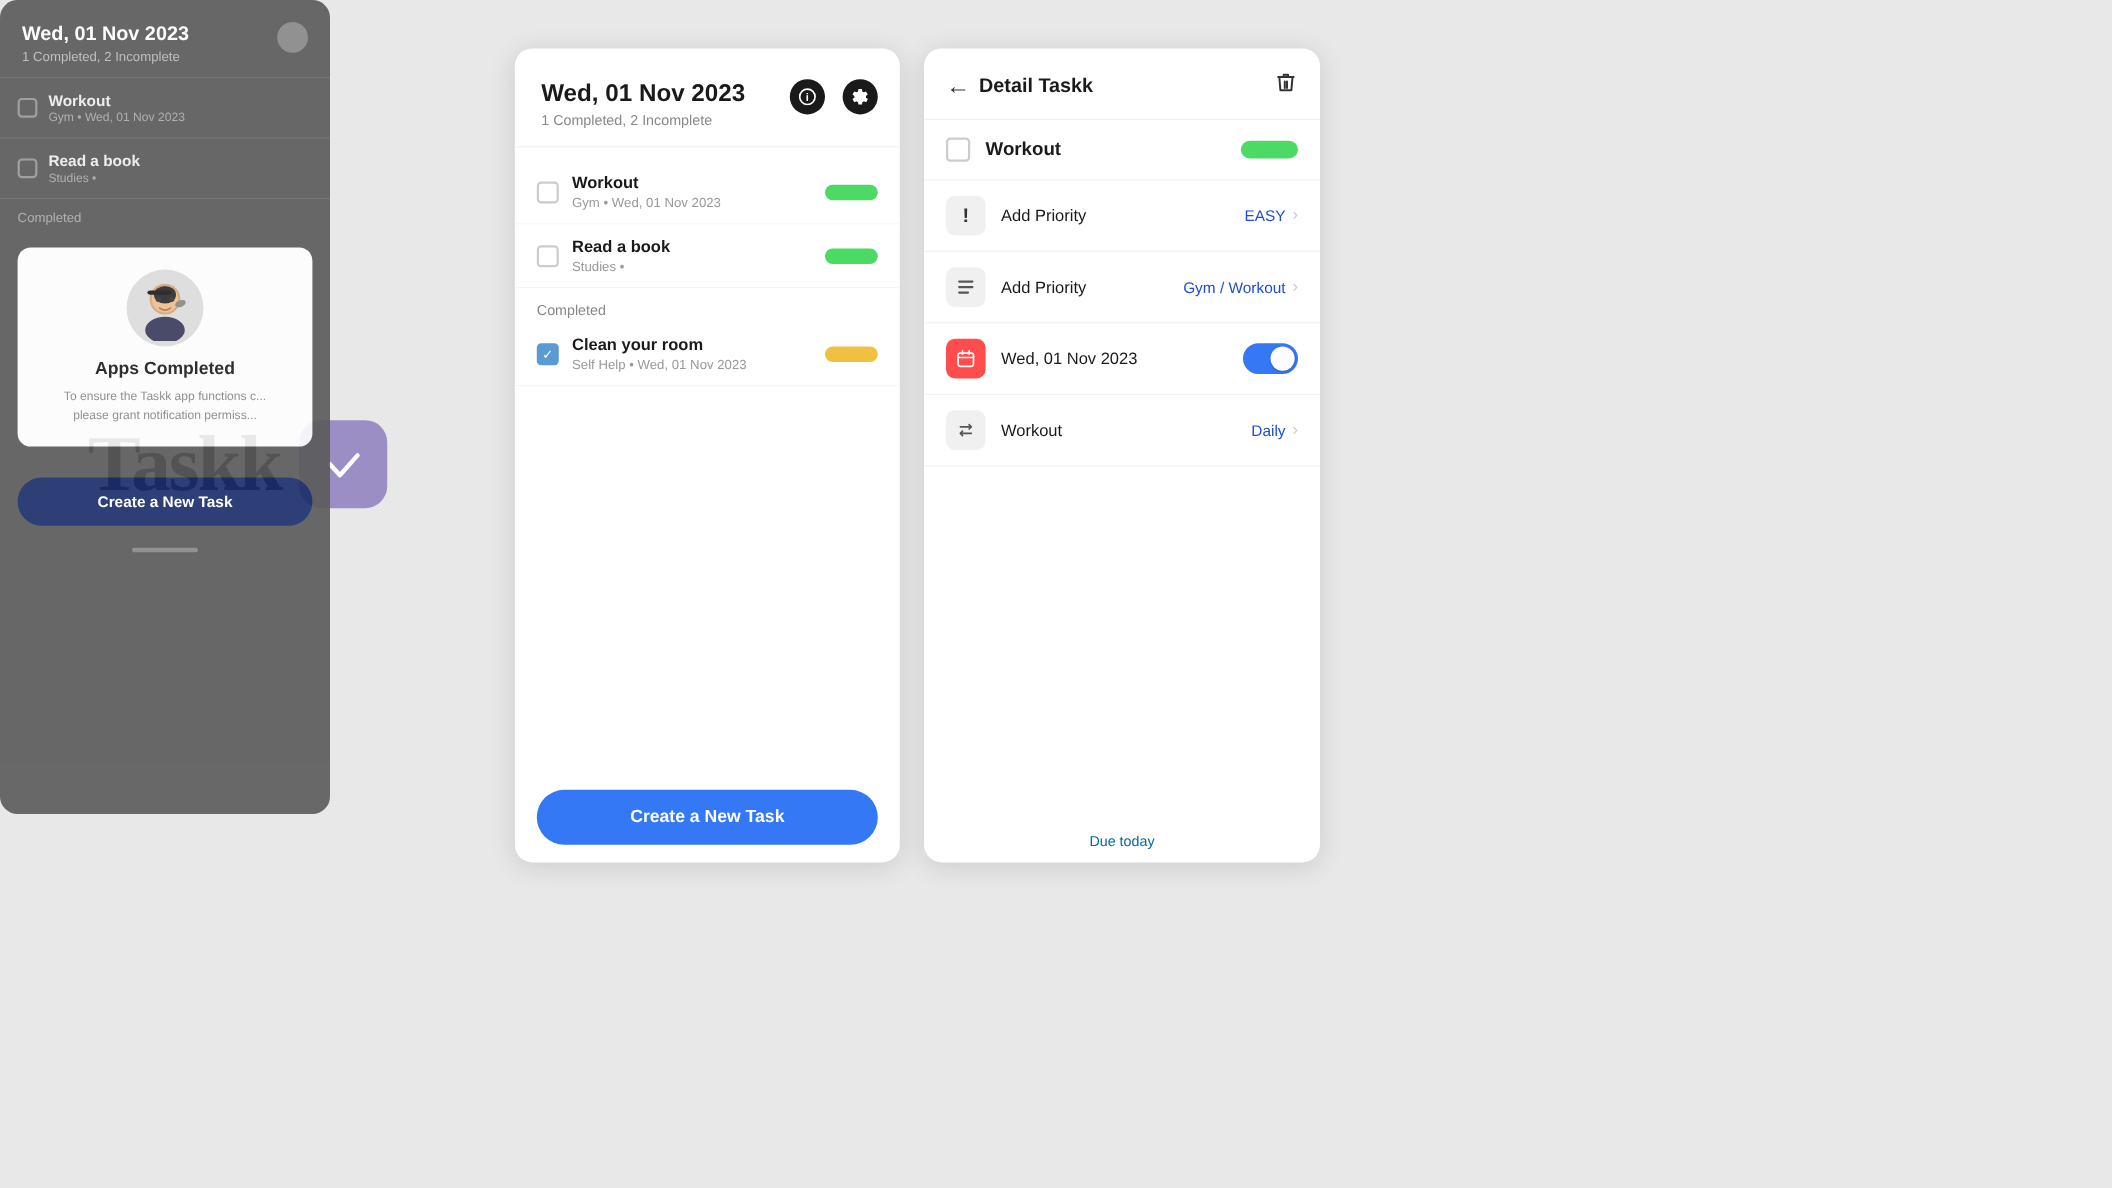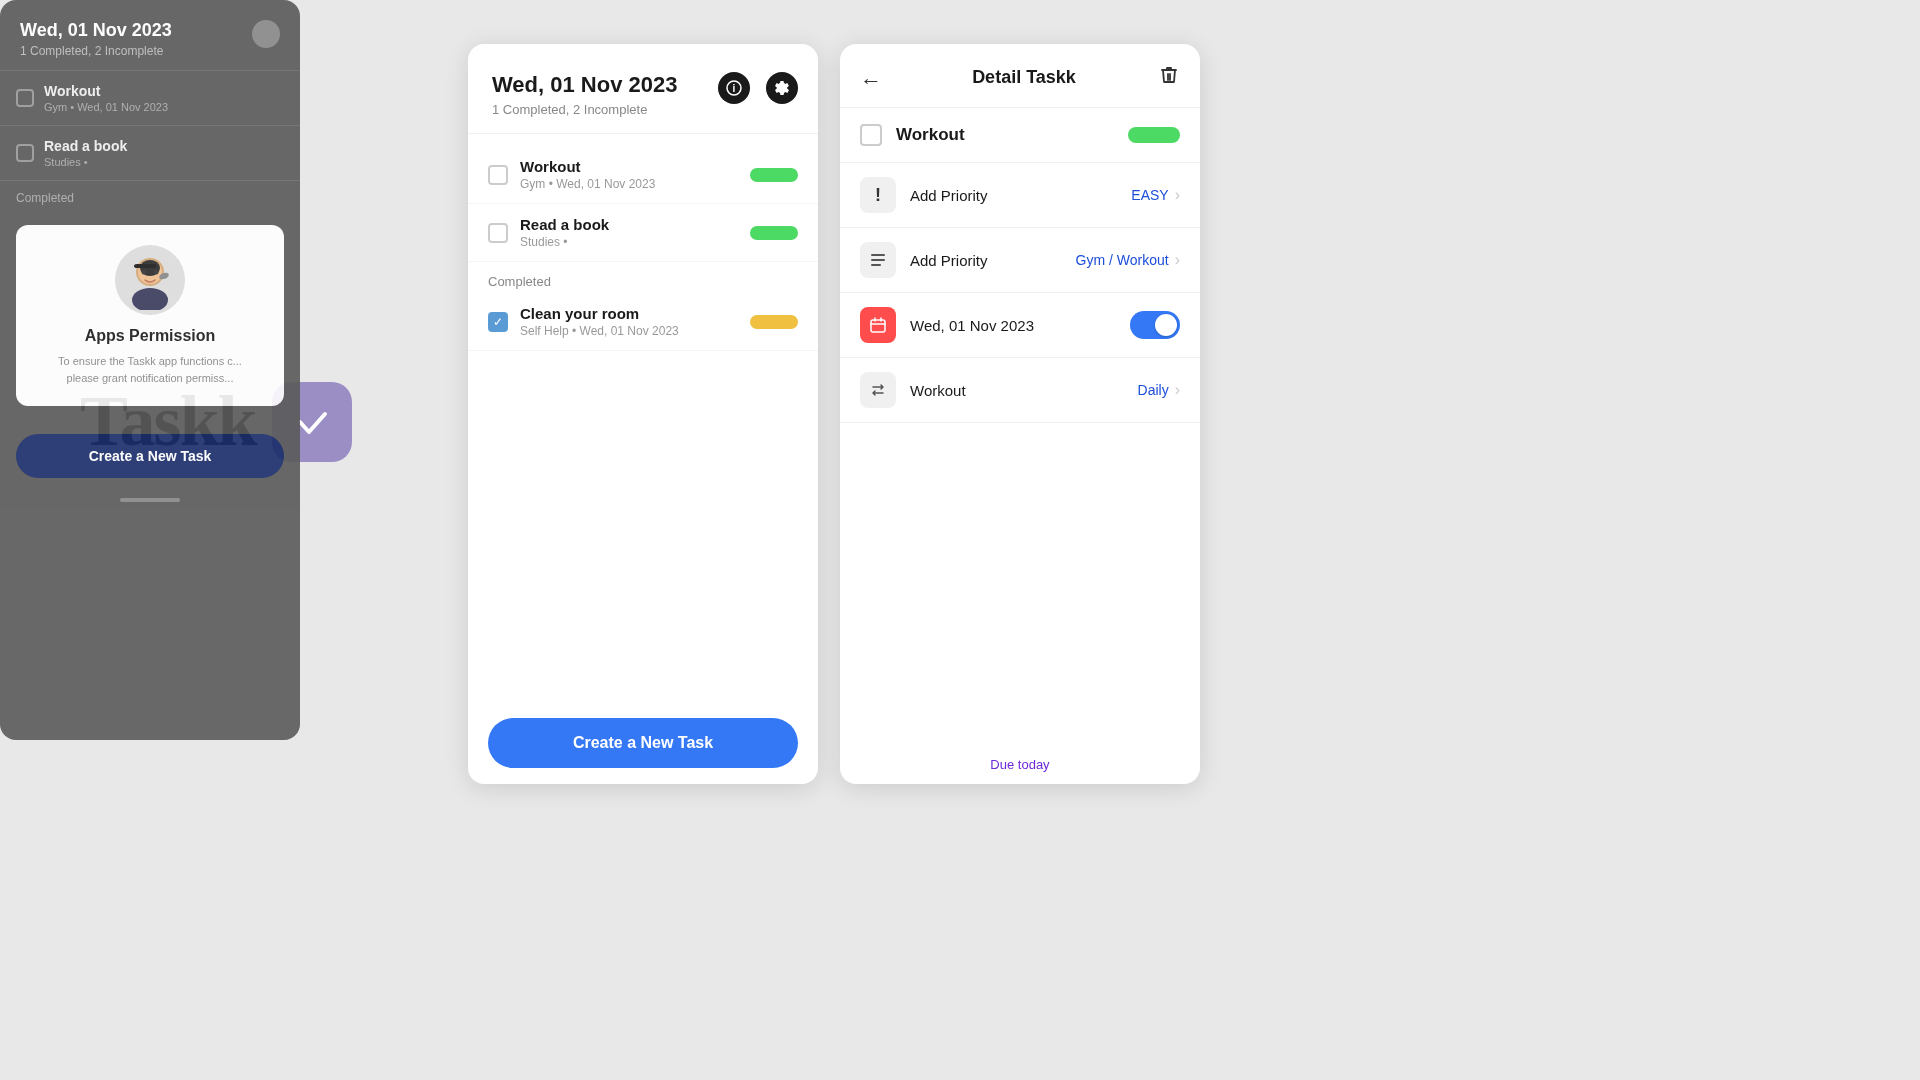--- a/index.html
+++ b/index.html
@@ -188,21 +188,21 @@
       position: relative;
     }
     .back-btn {
       font-size: 22px;
       cursor: pointer;
       color: #333;
       margin-right: 8px;
     }
     .detail-title {
       flex: 1;
-      text-align: center;
+      text-align: left;
       font-size: 18px;
       font-weight: 700;
       color: #1a1a1a;
     }
     .trash-btn {
       font-size: 20px;
       cursor: pointer;
       color: #333;
     }
 
@@ -304,21 +304,21 @@
     }
     .notes-placeholder {
       font-size: 13px;
       color: #bbb;
       margin-top: 6px;
     }
 
     .due-today {
       text-align: center;
       font-size: 13px;
-      color: #6d28d9;
+      color: #0369a1;
       padding: 12px;
     }
 
     
     .right-panel {
       left: 1210px;
       top: 44px;
       width: 300px;
       height: 740px;
       background: #5a5a5a;
@@ -602,21 +602,21 @@
           <ellipse cx="30" cy="50" rx="18" ry="12" fill="#3a3a5c"></ellipse>
           <circle cx="30" cy="22" r="12" fill="#f0c090"></circle>
           <ellipse cx="30" cy="18" rx="10" ry="8" fill="#2a2a2a"></ellipse>
           <circle cx="24" cy="22" r="2.5" fill="#333"></circle>
           <circle cx="36" cy="22" r="2.5" fill="#333"></circle>
           <path d="M25 30 Q30 34 35 30" stroke="#c07050" stroke-width="1.5" fill="none" stroke-linecap="round"></path>
           <rect x="14" y="14" width="22" height="4" rx="3" fill="#1a1a1a"></rect>
           <ellipse cx="44" cy="26" rx="5" ry="3" fill="#888" transform="rotate(-20 44 26)"></ellipse>
         </svg>
       </div>
-      <div class="permission-title">Apps Permission</div>
+      <div class="permission-title">Apps Completed</div>
       <div class="permission-desc" style="white-space:pre-line;">To ensure the Taskk app functions c...
 please grant notification permiss...</div>
     </div>
 
     <button class="right-create-btn">Create a New Task</button>
 
     <div class="right-scroll-bar"></div>
   </div>
 </div>
 

